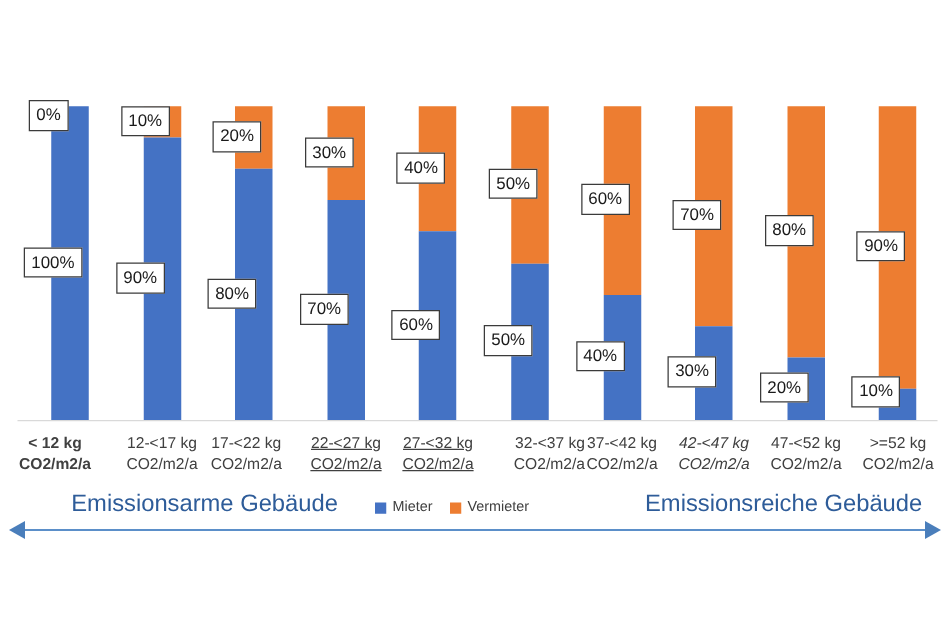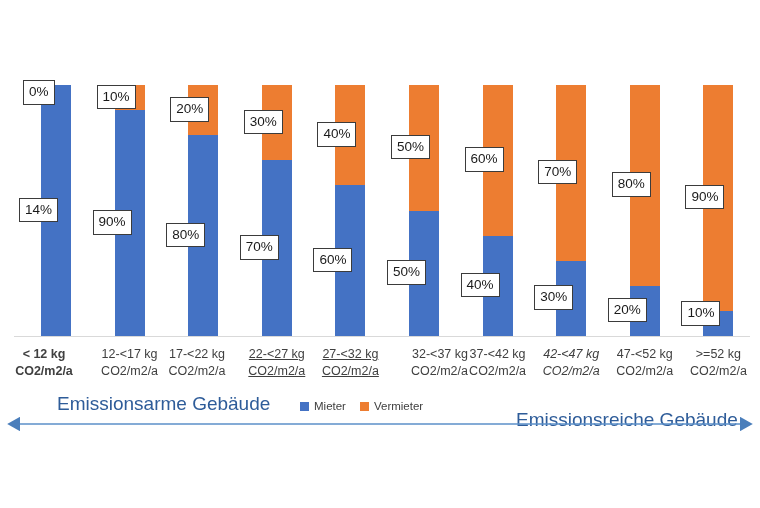--- a/index.html
+++ b/index.html
@@ -85,21 +85,21 @@
   .cat-label .l2 { display: block; }
 
   
   .annot {
     position: absolute;
     font-size: 19px;
     color: #2E5C99;
     white-space: nowrap;
   }
   #annot-low  { left: 57px;  top: 393px; }
-  #annot-high { left: 516px; top: 393px; margin-top: 16px; }
+  #annot-high { left: 516px; top: 393px; }
 
   
   .legend {
     position: absolute;
     left: 300px;
     top: 400px;
     display: flex;
     align-items: center;
     gap: 14px;
     font-size: 11.5px;
@@ -169,21 +169,21 @@
           <div class="seg seg-vermieter" style="height: 200.8px; background: rgb(237, 125, 49);"></div>
           <div class="seg seg-mieter" style="height: 50.2px; background: rgb(68, 114, 196);"></div>
         </div>
         <div class="bar-col" style="left: 703.4px;">
           <div class="seg seg-vermieter" style="height: 225.9px; background: rgb(237, 125, 49);"></div>
           <div class="seg seg-mieter" style="height: 25.1px; background: rgb(68, 114, 196);"></div>
         </div>
       </div>
     <div id="dlabels">
         <div class="dlabel" style="left: 23px; top: 80px;">0%</div>
-        <div class="dlabel" style="left: 19px; top: 197.5px;">14%</div>
+        <div class="dlabel" style="left: 19px; top: 197.5px;">100%</div>
         <div class="dlabel" style="left: 96.6px; top: 84.55px;">10%</div>
         <div class="dlabel" style="left: 92.6px; top: 210.05px;">90%</div>
         <div class="dlabel" style="left: 170.2px; top: 97.1px;">20%</div>
         <div class="dlabel" style="left: 166.2px; top: 222.6px;">80%</div>
         <div class="dlabel" style="left: 243.8px; top: 109.65px;">30%</div>
         <div class="dlabel" style="left: 239.8px; top: 235.15px;">70%</div>
         <div class="dlabel" style="left: 317.4px; top: 122.2px;">40%</div>
         <div class="dlabel" style="left: 313.4px; top: 247.7px;">60%</div>
         <div class="dlabel" style="left: 391px; top: 134.75px;">50%</div>
         <div class="dlabel" style="left: 387px; top: 260.25px;">50%</div>

